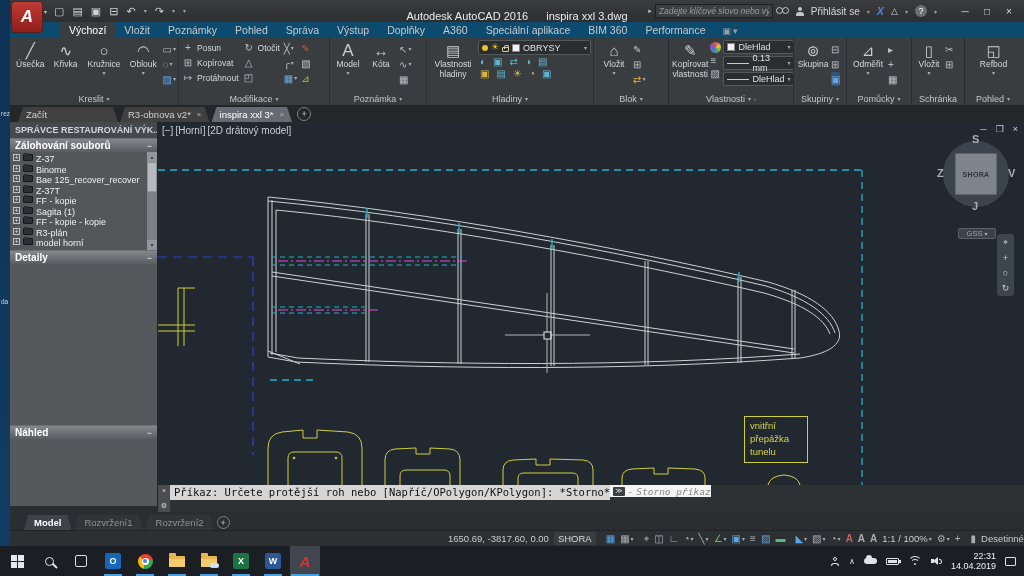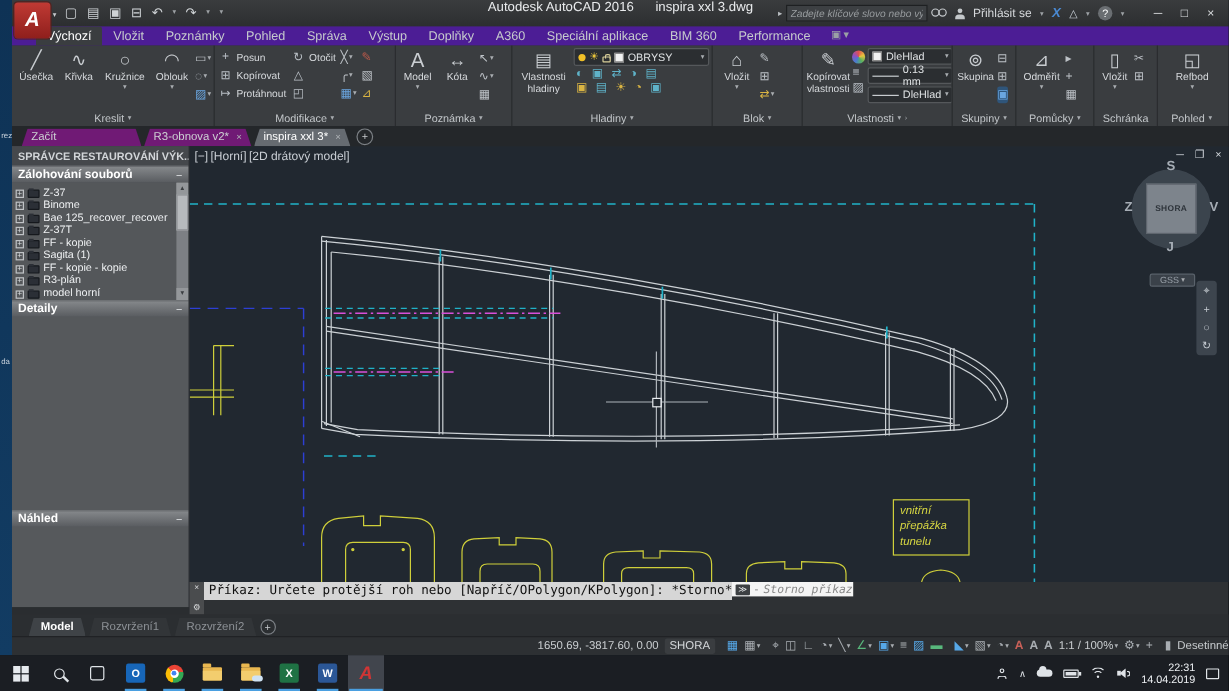--- a/index.html
+++ b/index.html
@@ -17,21 +17,21 @@
 
 
 .titlebar{left:0;top:0;width:1014px;height:22px;background:linear-gradient(#3a3c3e,#2c2e30);display:flex;align-items:center}
 .applogo{position:absolute;left:2px;top:2px;width:30px;height:30px;background:linear-gradient(#c03a34,#8f1f1c);
   border-radius:3px;z-index:30;display:flex;align-items:center;justify-content:center;color:#fff;
   font-weight:bold;font-style:italic;font-size:17px;box-shadow:0 0 0 1px #55201d}
 .applogo-caret{position:absolute;left:34px;top:8px;font-size:6px;color:#c8cbce;z-index:30}
 .qat{display:flex;align-items:center;gap:8px;margin-left:44px}
 .qat span{font-size:11px;color:#cfd3d6;line-height:11px}
 .qat .c{font-size:6px;color:#9da1a5}
-.title-center{position:absolute;left:50%;top:0;transform:translateX(-50%);height:22px;display:flex;align-items:flex-start;gap:18px;
+.title-center{position:absolute;left:50%;top:0;transform:translateX(-50%);height:22px;display:flex;align-items:flex-end;gap:18px;
   color:#e9ebed;font-size:11px;white-space:nowrap}
 .title-right{position:absolute;right:0;top:0;height:22px;display:flex;align-items:center;gap:7px;padding-right:4px}
 .searchwrap{display:flex;align-items:center;gap:3px}
 .search-go{font-size:7px;color:#b9bdc1}
 .searchbox{width:118px;height:14px;background:#3d4043;border:1px solid #1e2022;color:#e6e8ea;
   font-size:8.5px;font-style:italic;padding:0 3px;font-family:"Liberation Sans",sans-serif}
 .searchbox::placeholder{color:#989c9f}
 .binoc{width:13px;height:8px;position:relative}
 .binoc i{position:absolute;top:0;width:7px;height:7px;border:1.5px solid #c3c7ca;border-radius:50%}
 .binoc i:first-child{left:0}.binoc i:last-child{right:0}
@@ -40,21 +40,21 @@
 .person b{position:absolute;left:0;bottom:0;width:8px;height:4px;border-radius:3px 3px 0 0;background:#c3c7ca}
 .signin{color:#d5d8db;font-size:10px}
 .tr-caret{font-size:6px;color:#9da1a5}
 .xchg{color:#4a8ad4;font-weight:bold;font-size:11px;font-style:italic}
 .a360{color:#c9d1d8;font-size:9px}
 .helpc{width:12px;height:12px;border-radius:50%;background:#6a6e72;color:#fff;font-size:9px;display:flex;align-items:center;justify-content:center}
 .winctl{display:flex;align-items:center;gap:0;margin-left:10px}
 .winctl span{width:22px;text-align:center;color:#dcdfe2;font-size:10px}
 
 
-.tabrow{left:0;top:22px;width:1014px;height:16px;background:#4c1d95;display:flex;align-items:center;padding-left:20px}
+.tabrow{left:0;top:22px;width:1014px;height:16px;background:#0c4a6e;display:flex;align-items:flex-end;padding-left:50px}
 .rtab{padding:2px 9px;font-size:10.5px;color:#c6cacd;height:16px;display:flex;align-items:center}
 .rtab.act{background:#3a3d40;color:#fff;border-radius:2px 2px 0 0}
 .tabrow-extra{display:flex;align-items:center;gap:2px;margin-left:8px;padding-bottom:2px}
 .tabrow-extra span{color:#9aa0a5;font-size:9px}
 
 
 .ribbon{left:0;top:38px;width:1014px;height:67px;background:#3a3d40;display:flex}
 .panel{display:flex;flex-direction:column;height:67px;overflow:hidden}
 .pdiv{width:1px;background:#2a2c2f;height:67px}
 .panel-body{flex:1;display:flex;align-items:flex-start;padding:2px 2px 0 3px;gap:2px}
@@ -77,35 +77,35 @@
 .lock{width:7px;height:5px;border:1px solid #d9cf9a;border-radius:1px;position:relative;margin-top:3px}
 .lock::before{content:"";position:absolute;left:1px;top:-3px;width:3px;height:3px;border:1px solid #d9cf9a;border-bottom:none;border-radius:2px 2px 0 0}
 .cwheel{width:11px;height:11px;border-radius:50%;background:conic-gradient(#e05050,#e8c43c,#58b060,#4a7ad0,#9050c0,#e05050)}
 .hl{background:#2f557a;border-radius:2px}
 .cy{color:#d9b443}.cr{color:#bf5a4a}.cteal{color:#5fb3c9}.cblue{color:#6aa6e0}
 .twoline{line-height:9px}
 
 
 .filetabs{left:0;top:105px;width:1014px;height:17px;background:#24272a;display:flex;align-items:flex-end;gap:2px;padding-left:8px}
 .ftab{height:15px;display:flex;align-items:center;gap:6px;padding:0 8px;font-size:9.5px;color:#cdd0d3;
-  background:#701a75;clip-path:polygon(5px 0,calc(100% - 5px) 0,100% 100%,0 100%)}
+  background:#404040;clip-path:polygon(5px 0,calc(100% - 5px) 0,100% 100%,0 100%)}
 .ftab.start{width:100px}
 .ftab.act{background:#666b71;color:#fff}
 .ftab .x{font-size:8px;color:#aeb2b6}
 .ftab-plus{width:14px;height:14px;border-radius:50%;border:1px solid #7c8085;color:#c6cacd;font-size:9px;
   display:flex;align-items:center;justify-content:center;margin-left:3px;margin-bottom:1px}
 
 
 .palette{left:0;top:122px;width:148px;height:384px;background:#515458;display:flex;flex-direction:column;border-right:1px solid #232528}
 .pal-title{height:16px;background:#45484c;color:#d2d5d8;font-size:9px;font-weight:bold;display:flex;align-items:center;padding:0 5px;white-space:nowrap;overflow:hidden}
 .pal-h{height:14px;background:linear-gradient(#85888b,#595c60);color:#fff;font-weight:bold;font-size:10px;
   display:flex;align-items:center;justify-content:space-between;padding:0 5px;border-top:1px solid #6e7174}
 .pal-h .tg{font-size:9px;color:#e8eaec;font-weight:normal}
 .pal-list{height:98px;background:#54575a;position:relative;overflow:hidden;padding:2px 12px 0 3px}
-.pitem{display:flex;align-items:flex-end;gap:3px;height:10.5px;white-space:nowrap}
+.pitem{display:flex;align-items:flex-start;gap:3px;height:10.5px;white-space:nowrap}
 .pitem .exp{width:7px;height:7px;border:1px solid #c0c3c6;color:#dcdfe2;font-size:7px;line-height:5px;text-align:center;flex:0 0 auto}
 .pitem .fold{width:10px;height:7px;background:#2b2f36;border:1px solid #15181d;border-radius:1px;position:relative;flex:0 0 auto}
 .pitem .fold::before{content:"";position:absolute;left:0;top:-2px;width:4px;height:2px;background:#2b2f36}
 .pitem .nm{font-size:9px;color:#eef0f2}
 .pscroll{position:absolute;right:0;top:0;width:10px;height:98px;background:#7d8084}
 .pscroll .ar{height:10px;background:#94979a;color:#3a3d40;font-size:6px;text-align:center;line-height:10px}
 .pscroll .th{position:absolute;left:0;top:10px;width:10px;height:30px;background:#b7babd;border:1px solid #8f9295}
 .pscroll .ar.dn{position:absolute;bottom:0;left:0;width:10px}
 .pal-body{background:#56595c}
 .pal-details{height:161px}
@@ -119,21 +119,21 @@
 .navcube{left:780px;top:14px;width:76px;height:110px}
 .ncr{position:absolute;left:5px;top:5px;width:66px;height:66px;border:13px solid rgba(62,70,80,.92);border-radius:50%}
 .ncl{position:absolute;color:#a6adb5;font-size:11px;font-weight:bold}
 .ncsq{position:absolute;left:17px;top:17px;width:42px;height:42px;background:#7d848c;border:1px solid #5f666e;
   display:flex;align-items:center;justify-content:center;font-size:7px;font-weight:bold;color:#2e343b;letter-spacing:.3px}
 .ncpill{position:absolute;left:20px;top:92px;width:38px;height:11px;background:#3a4149;border:1px solid #5a626b;border-radius:2px;
   display:flex;align-items:center;justify-content:center;gap:2px;font-size:7.5px;color:#9aa2aa}
 .navbar{left:839px;top:112px;width:17px;height:62px;background:rgba(95,104,115,.45);border-radius:3px;
   display:flex;flex-direction:column;align-items:center;justify-content:space-around;color:#c6ccd2;font-size:9px}
 .annobox{left:586px;top:294px;width:64px;height:47px;border:1px solid #cfcf3a;color:#d6d642;
-  font-size:9.5px;font-style:italic;line-height:13px;padding:2px 0 0 5px}
+  font-size:9.5px;line-height:13px;padding:2px 0 0 5px}
 
 
 .cmd{left:148px;top:485px;width:866px;height:27px;display:flex}
 .cmd-rail{width:12px;background:#4a4c4e;display:flex;flex-direction:column;align-items:center;justify-content:space-between;padding:2px 0;color:#d8dadc;font-size:7px}
 .cmd-rows{flex:1;display:flex;flex-direction:row}
 .cmd-hist{height:15px;background:#d6d6d6;color:#101010;font-family:"DejaVu Sans Mono",monospace;font-size:10.5px;line-height:15px;padding-left:4px;white-space:nowrap}
 .cmd-prompt{height:12px;background:#f4f4f4;display:flex;align-items:center;gap:3px;padding-left:3px;
   font-family:"DejaVu Sans Mono",monospace;font-size:9.5px;color:#888}
 .cmd-chip{background:#3d4043;color:#e8eaec;font-size:7px;padding:0 2px;border-radius:1px;line-height:9px}
 .cmd-prompt i{font-style:italic}

